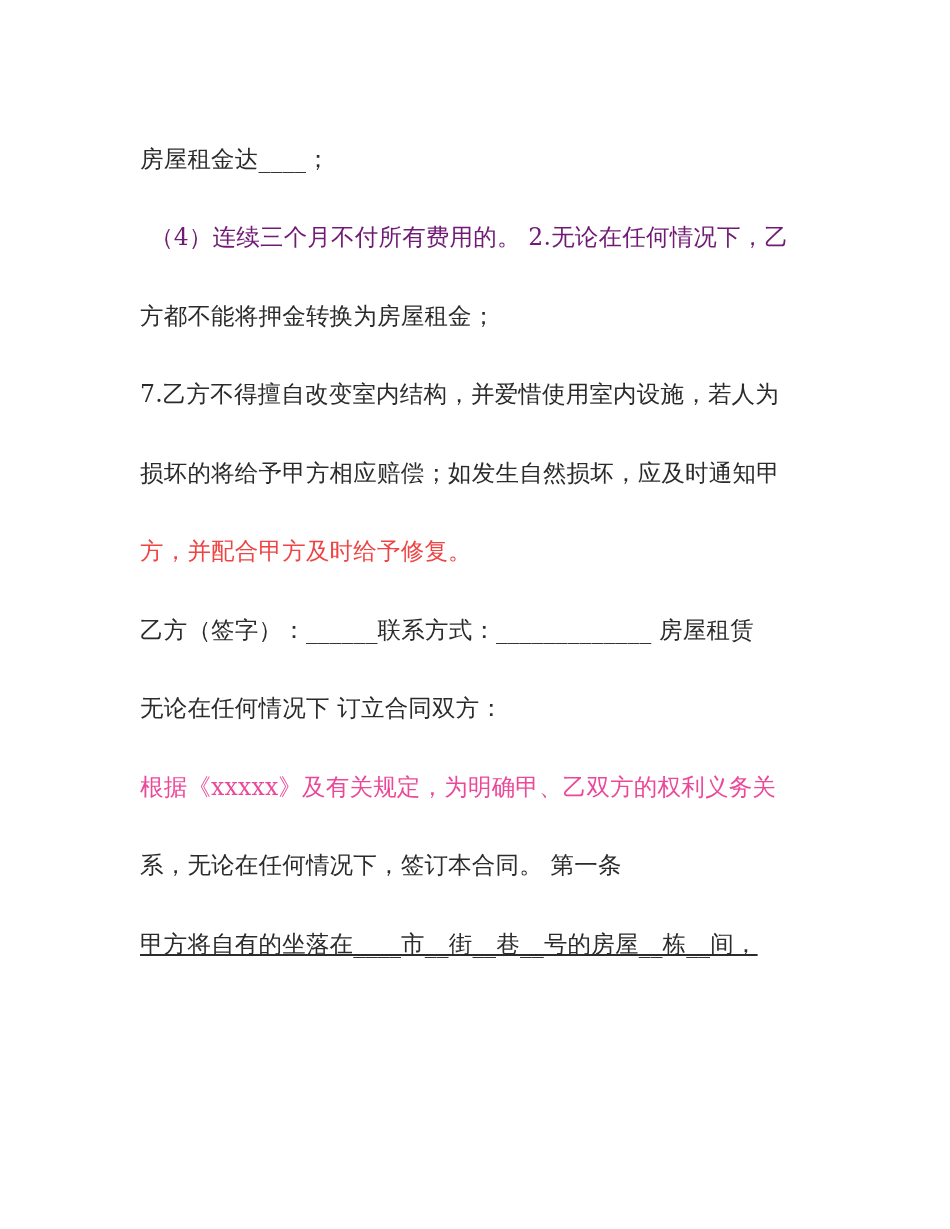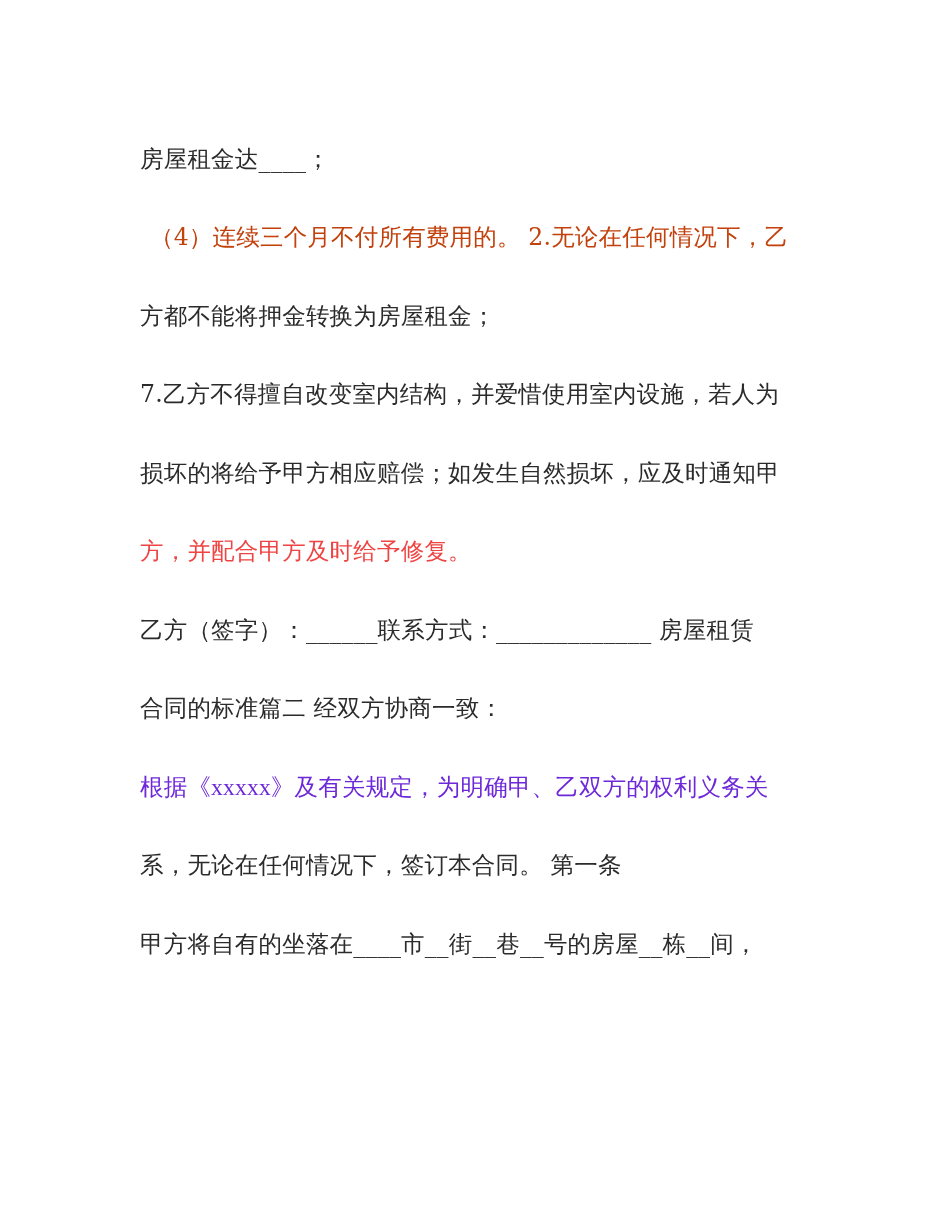--- a/index.html
+++ b/index.html
@@ -39,24 +39,24 @@
   .line.indent {
     text-indent: 10px;
   }
 </style>
 </head>
 <body style="background: rgb(255, 255, 255);">
 
 <div class="page">
   <div class="doc-body" id="doc-body">
       <p class="line" style="color: rgb(43, 43, 43);">房屋租金达____；</p>
-      <p class="line indent" style="color: #c2410c;">（4）连续三个月不付所有费用的。 2.无论在任何情况下，乙</p>
+      <p class="line indent" style="color: #701a75;">（4）连续三个月不付所有费用的。 2.无论在任何情况下，乙</p>
       <p class="line" style="color: rgb(43, 43, 43);">方都不能将押金转换为房屋租金；</p>
       <p class="line" style="color: rgb(43, 43, 43);">7.乙方不得擅自改变室内结构，并爱惜使用室内设施，若人为</p>
       <p class="line" style="color: rgb(43, 43, 43);">损坏的将给予甲方相应赔偿；如发生自然损坏，应及时通知甲</p>
       <p class="line" style="color: #ef4444;">方，并配合甲方及时给予修复。</p>
       <p class="line" style="color: rgb(43, 43, 43);">乙方（签字）：______联系方式：_____________ 房屋租赁</p>
-      <p class="line" style="color: rgb(43, 43, 43);">合同的标准篇二 经双方协商一致：</p>
-      <p class="line" style="color: #6d28d9; font-family: Liberation Serif, serif;">根据《xxxxx》及有关规定，为明确甲、乙双方的权利义务关</p>
+      <p class="line" style="color: rgb(43, 43, 43);">无论在任何情况下 订立合同双方：</p>
+      <p class="line" style="color: #ec4899;">根据《xxxxx》及有关规定，为明确甲、乙双方的权利义务关</p>
       <p class="line" style="color: rgb(43, 43, 43);">系，无论在任何情况下，签订本合同。 第一条</p>
-      <p class="line" style="color: rgb(43, 43, 43);">甲方将自有的坐落在____市__街__巷__号的房屋__栋__间，</p>
+      <p class="line" style="color: rgb(43, 43, 43); text-decoration: underline;">甲方将自有的坐落在____市__街__巷__号的房屋__栋__间，</p>
     </div>
 </div>
 
 </body></html>

